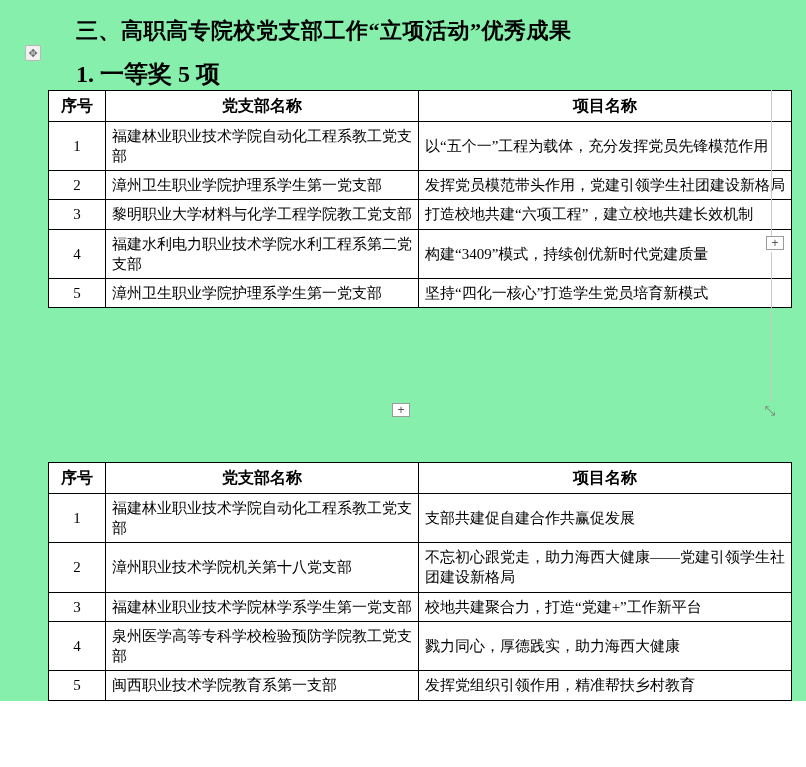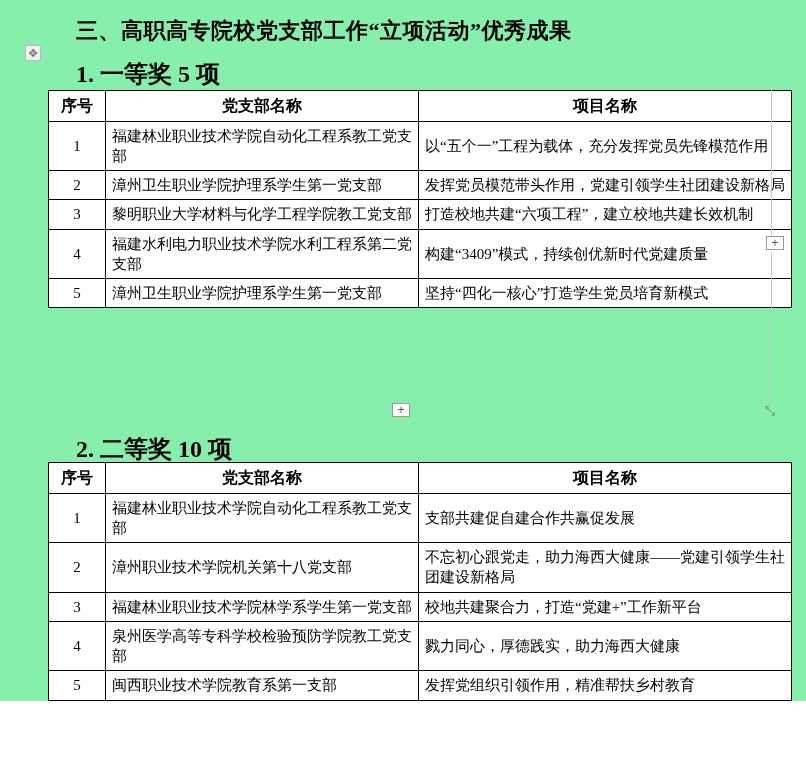--- a/index.html
+++ b/index.html
@@ -162,21 +162,20 @@
         <td class="col-project">构建“3409”模式，持续创优新时代党建质量</td>
       </tr>
       <tr>
         <td class="col-no">5</td>
         <td class="col-branch">漳州卫生职业学院护理系学生第一党支部</td>
         <td class="col-project">坚持“四化一核心”打造学生党员培育新模式</td>
       </tr>
     </tbody>
   </table>
 
-  <div class="section-heading sec2">2. 二等奖 10 项</div>
 
   <table class="award-table" id="table2">
     <thead>
       <tr>
         <th class="col-no">序号</th>
         <th class="col-branch">党支部名称</th>
         <th class="col-project">项目名称</th>
       </tr>
     </thead>
     <tbody>

